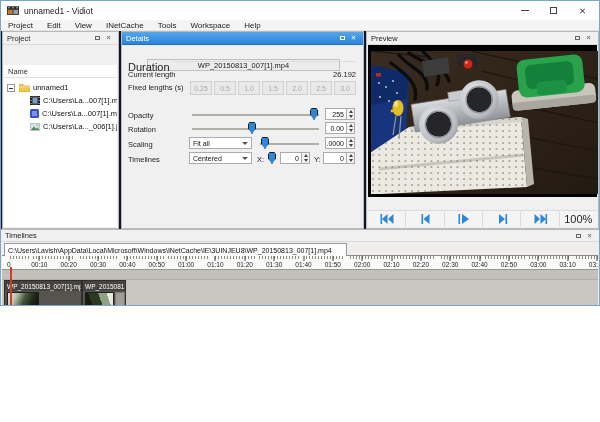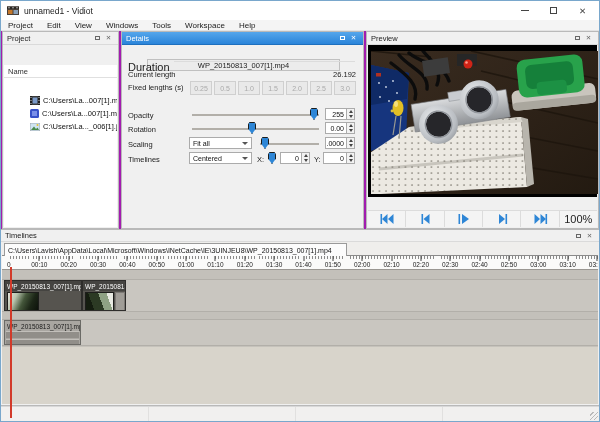--- a/index.html
+++ b/index.html
@@ -1,18 +1,18 @@
 <!DOCTYPE html>
 <html><head>
 <meta charset="utf-8">
 <style>
   * { box-sizing: border-box; margin: 0; padding: 0; }
   html,body { width:600px; height:422px; }
   body { font-family:"Liberation Sans", sans-serif; }
-  .window { position:relative; width:600px; height:422px; background:#a21caf; border:1px solid #79a7cc; overflow:hidden;text-decoration:underline; }
+  .window { position:relative; width:600px; height:306px; background:#0f172a; border:1px solid #79a7cc; overflow:hidden;text-decoration:underline; }
   .abs { position:absolute; }
 
   
   .titlebar { left:0; top:0; width:598px; height:19px; background:#ffffff; display:flex; align-items:center; }
   .title-text { font-size:8.5px; color:#222; margin-left:5px; }
   .win-controls { position:absolute; right:2px; top:0; height:19px; display:flex; }
   .wbtn { width:29px; height:19px; display:flex; align-items:center; justify-content:center; color:#444; }
   .min-glyph { width:8px; height:1px; background:#444; display:block; }
   .max-glyph { width:7px; height:7px; border:1px solid #444; display:block; }
   .close-glyph { font-size:8.5px; color:#444; }
@@ -124,40 +124,50 @@
       <div class="wbtn">
           <span class="close-glyph">✕</span>
         </div>
     </div>
   </div>
 
   <div class="abs menubar">
     <span class="menu-item">Project</span>
     <span class="menu-item">Edit</span>
     <span class="menu-item">View</span>
-    <span class="menu-item">Windows</span>
+    <span class="menu-item">INetCache</span>
     <span class="menu-item">Tools</span>
     <span class="menu-item">Workspace</span>
     <span class="menu-item">Help</span>
   </div>
 
   <div class="panel" style="left:1px; top:30px; width:117px; height:198px;">
     <div class="phdr">
       <span>Project</span>
       <span class="hbtns">
         <span class="hbtn">
             <span class="float-glyph"></span>
           </span>
         <span class="hbtn">
             <span class="hclose">✕</span>
           </span>
       </span>
     </div>
     <div class="tree-body">
       <div class="name-hdr">Name</div>
+      <div class="trow" style="top:16px;">
+        <span class="expander"></span>
+        <span class="ticon" style="margin-left:4px">
+          <svg width="11" height="9" viewBox="0 0 11 9">
+              <path d="M0,1.5 L4,1.5 L5,3 L11,3 L11,9 L0,9 Z" fill="#f5c64a" stroke="#c89a30" stroke-width="0.6"></path>
+              <path d="M0,3.6 L11,3.6 L11,4.6 L0,4.6Z" fill="#fadf8e"></path>
+            </svg>
+        </span>
+        <span class="tlabel">unnamed1</span>
+      </div>
       <div class="trow" style="top:29px; padding-left:26px;">
         <span class="ticon">
           <svg width="10" height="9" viewBox="0 0 10 9">
               <rect width="10" height="9" fill="#3a3a3a"></rect>
               <rect width="2" height="9" fill="#1f1f1f"></rect>
               <rect x="8" width="2" height="9" fill="#1f1f1f"></rect>
               <circle cx="1" cy="1.5" r="0.6" fill="#ddd"></circle>
               <circle cx="1" cy="4.5" r="0.6" fill="#ddd"></circle>
               <circle cx="1" cy="7.5" r="0.6" fill="#ddd"></circle>
               <circle cx="9" cy="1.5" r="0.6" fill="#ddd"></circle>

